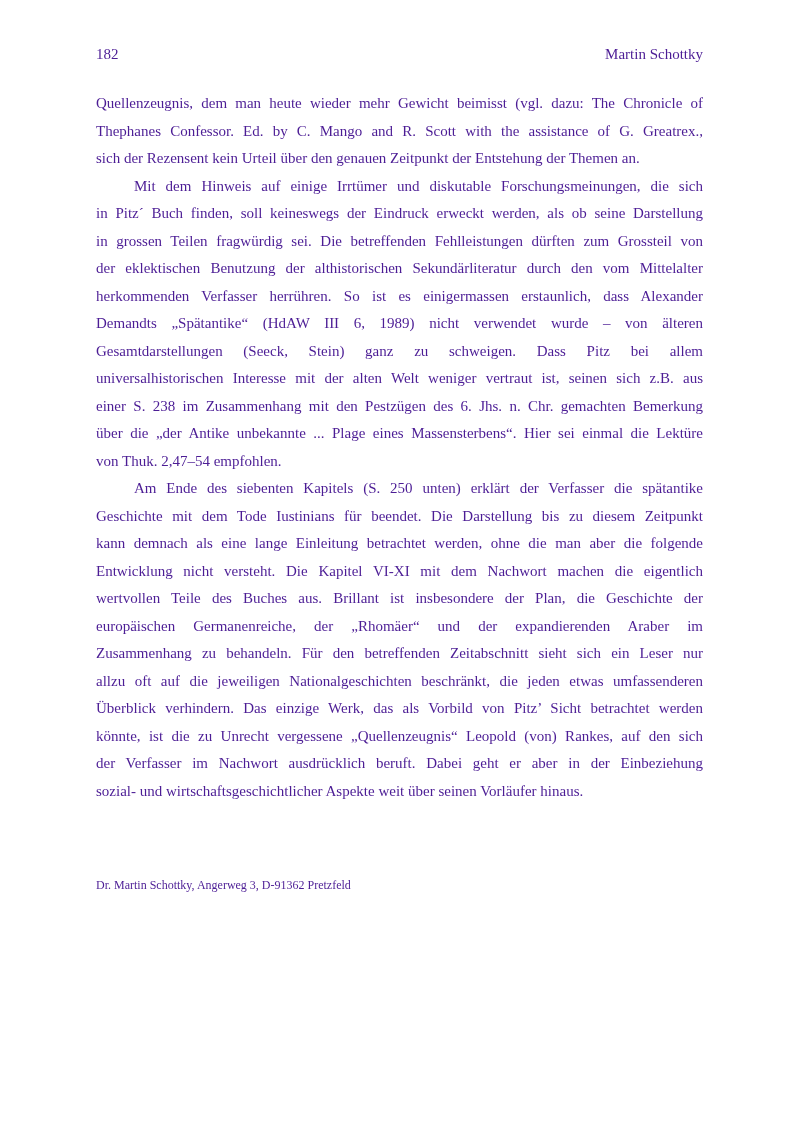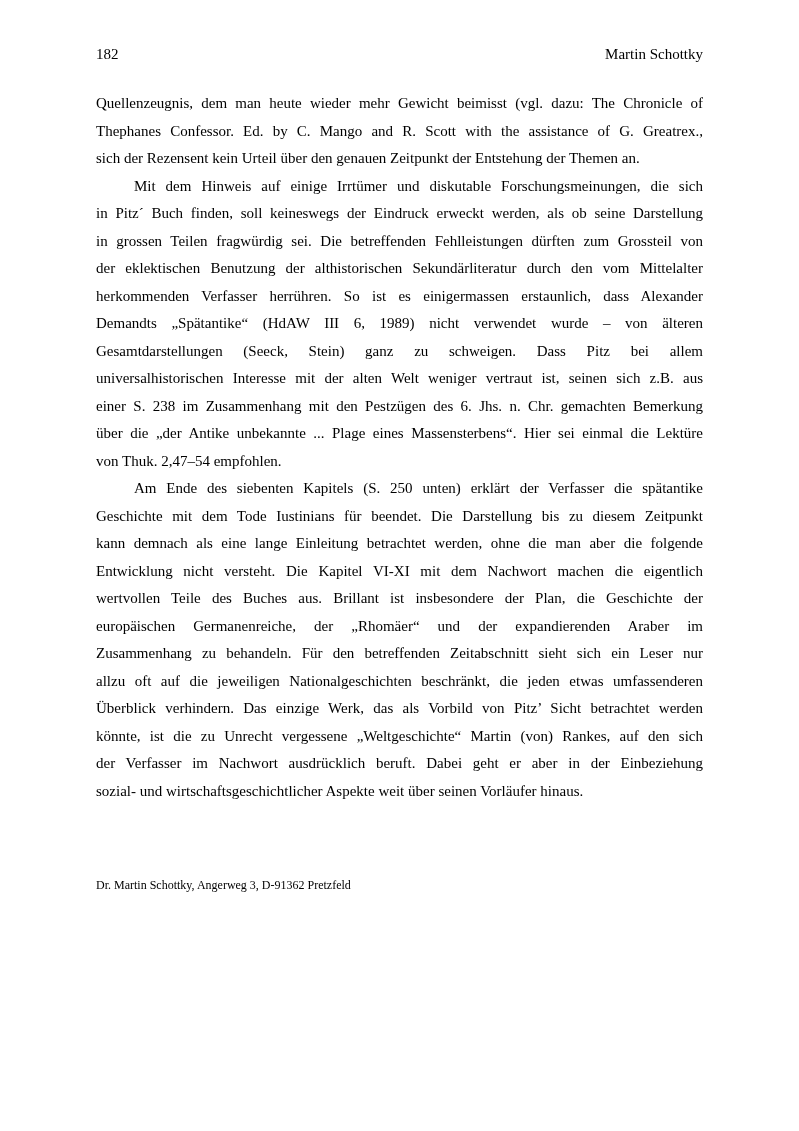--- a/index.html
+++ b/index.html
@@ -6,21 +6,21 @@
     margin: 0;
     padding: 0;
     background: #ffffff;
   }
   .page {
     position: relative;
     width: 799px;
     height: 1131px;
     background: #ffffff;
     font-family: "Liberation Serif", "DejaVu Serif", serif;
-    color: #000000;
+    color: #4c1d95;
     overflow: hidden;
   }
   .header {
     position: absolute;
     top: 44px;
     left: 96px;
     width: 607px;
     height: 20px;
     font-size: 15px;
     line-height: 20px;
@@ -99,21 +99,21 @@
       <div class="para indent">
         <div class="line">Am Ende des siebenten Kapitels (S. 250 unten) erklärt der Verfasser die spätantike</div>
         <div class="line">Geschichte mit dem Tode Iustinians für beendet. Die Darstellung bis zu diesem Zeitpunkt</div>
         <div class="line">kann demnach als eine lange Einleitung betrachtet werden, ohne die man aber die folgende</div>
         <div class="line">Entwicklung nicht versteht. Die Kapitel VI-XI mit dem Nachwort machen die eigentlich</div>
         <div class="line">wertvollen Teile des Buches aus. Brillant ist insbesondere der Plan, die Geschichte der</div>
         <div class="line">europäischen Germanenreiche, der „Rhomäer“ und der expandierenden Araber im</div>
         <div class="line">Zusammenhang zu behandeln. Für den betreffenden Zeitabschnitt sieht sich ein Leser nur</div>
         <div class="line">allzu oft auf die jeweiligen Nationalgeschichten beschränkt, die jeden etwas umfassenderen</div>
         <div class="line">Überblick verhindern. Das einzige Werk, das als Vorbild von Pitz’ Sicht betrachtet werden</div>
-        <div class="line">könnte, ist die zu Unrecht vergessene „Weltgeschichte“ Martin (von) Rankes, auf den sich</div>
+        <div class="line">könnte, ist die zu Unrecht vergessene „Quellenzeugnis“ Leopold (von) Rankes, auf den sich</div>
         <div class="line">der Verfasser im Nachwort ausdrücklich beruft. Dabei geht er aber in der Einbeziehung</div>
         <div class="line last">sozial- und wirtschaftsgeschichtlicher Aspekte weit über seinen Vorläufer hinaus.</div>
       </div>
     </div>
 
   <div class="signature">Dr. Martin Schottky, Angerweg 3, D-91362 Pretzfeld</div>
 
 </div>
 
 </body></html>

